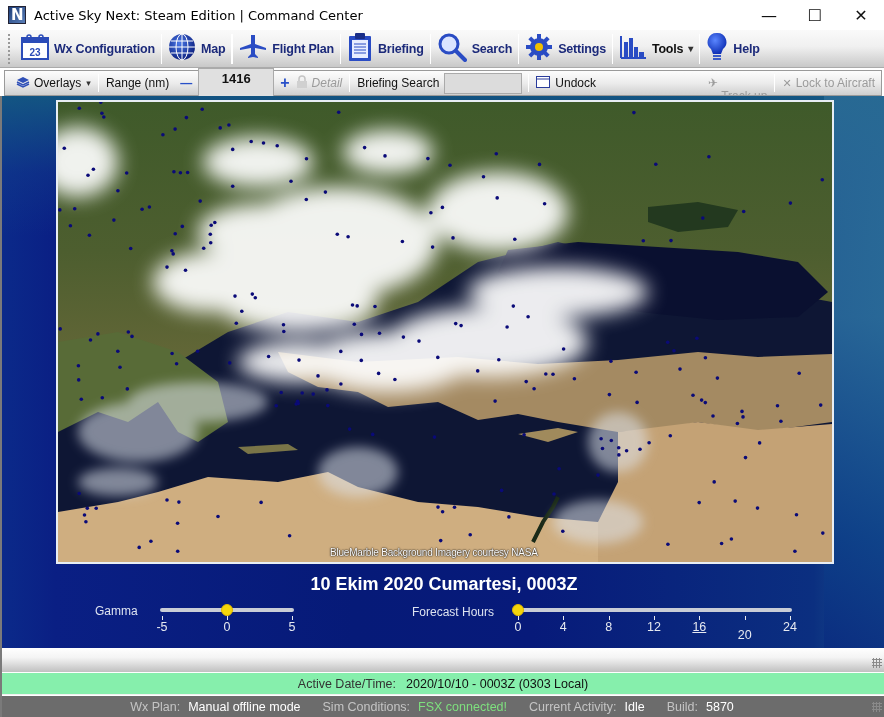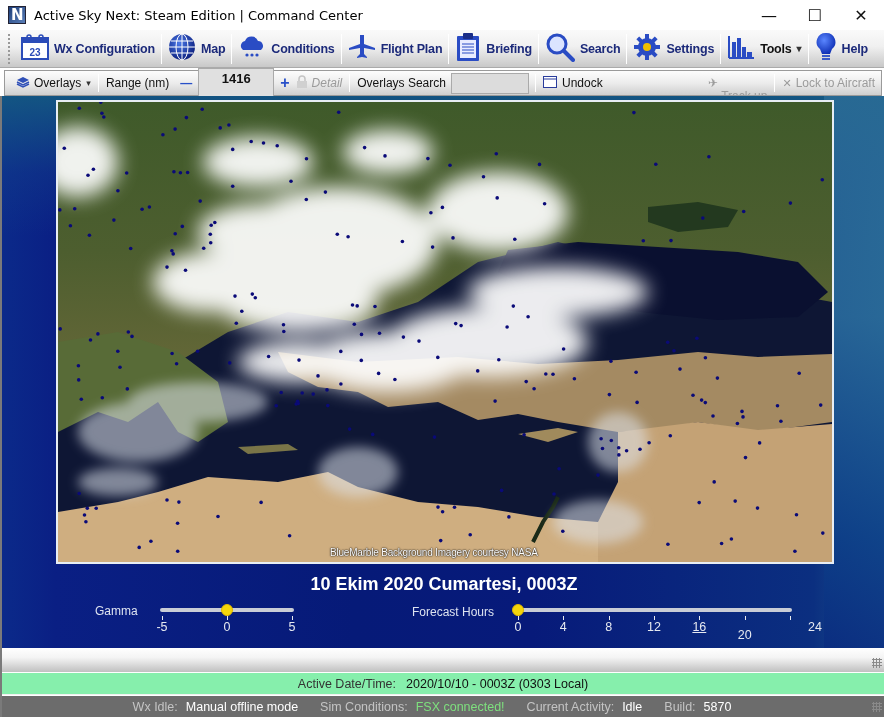--- a/index.html
+++ b/index.html
@@ -106,31 +106,20 @@
         <line x1="14" y1="1" x2="14" y2="27" stroke="#fff" stroke-width="1"></line>
         <line x1="1" y1="14" x2="27" y2="14" stroke="#fff" stroke-width="1"></line>
         <line x1="3" y1="8" x2="25" y2="8" stroke="#fff" stroke-width="1"></line>
         <line x1="3" y1="20" x2="25" y2="20" stroke="#fff" stroke-width="1"></line>
       </svg>
     </span>
     <span class="lbl">Map</span>
   </div>
   <div class="tb-sep"></div>
 
-  <div class="tb-btn">
-    <span class="ic">
-      <svg width="28" height="28" viewBox="0 0 28 28">
-        <path d="M5 17 a5 5 0 0 1 2 -9 a7 7 0 0 1 13 0 a5 5 0 0 1 3 9 z" fill="#2a4cc4"></path>
-        <circle cx="9" cy="22" r="1.6" fill="#2a4cc4"></circle>
-          <circle cx="14" cy="22" r="1.6" fill="#2a4cc4"></circle>
-          <circle cx="19" cy="22" r="1.6" fill="#2a4cc4"></circle>
-      </svg>
-    </span>
-    <span class="lbl">Conditions</span>
-  </div>
   <div class="tb-sep"></div>
 
   <div class="tb-btn">
     <span class="ic">
       <svg width="28" height="28" viewBox="0 0 28 28">
         <path d="M14 2 l2 0 l0 9 l11 4 l0 2 l-11 -2 l0 6 l3 3 l0 1 l-5 -1 l-5 1 l0 -1 l3 -3 l0 -6 l-11 2 l0 -2 l11 -4 l0 -9 z" fill="#2a4cc4"></path>
       </svg>
     </span>
     <span class="lbl">Flight Plan</span>
   </div>
@@ -238,21 +227,21 @@
   <div class="t2-item t2-disabled" style="padding-left:0;">
     <span>
       <svg width="12" height="14" viewBox="0 0 12 14">
           <path d="M3 6 V4 a3 3 0 0 1 6 0 V6" fill="none" stroke="#c4c4c4" stroke-width="1.5"></path>
           <rect x="1" y="6" width="10" height="7" fill="#d0d0d0"></rect>
         </svg>
     </span>
     <span style="margin-left:4px;font-style:italic;">Detail</span>
   </div>
   <div class="t2-sep"></div>
-  <div class="t2-item">Overlays Search</div>
+  <div class="t2-item">Briefing Search</div>
   <div class="station-input"></div>
   <div class="t2-sep" style="margin-left:6px;"></div>
   <div class="t2-item">
     <span>
       <svg width="14" height="12" viewBox="0 0 14 12">
           <rect x="0.5" y="0.5" width="13" height="11" fill="#fff" stroke="#2a3c9c"></rect>
           <line x1="0.5" y1="3" x2="13.5" y2="3" stroke="#2a3c9c"></line>
         </svg>
     </span>
     <span style="margin-left:5px;">Undock</span>
@@ -573,37 +562,37 @@
         <div class="tick-label" style="left: 546.333px; top: 524px;">4</div>
         <div class="tick" style="left: 606.667px; top: 520px;"></div>
         <div class="tick-label" style="left: 591.667px; top: 524px;">8</div>
         <div class="tick" style="left: 652px; top: 520px;"></div>
         <div class="tick-label" style="left: 637px; top: 524px;">12</div>
         <div class="tick" style="left: 697.333px; top: 520px;"></div>
         <div class="tick-label" style="left: 682.333px; top: 524px; text-decoration: underline;">16</div>
         <div class="tick" style="left: 742.667px; top: 520px;"></div>
         <div class="tick-label" style="left: 727.667px; top: 532px;">20</div>
         <div class="tick" style="left: 788px; top: 520px;"></div>
-        <div class="tick-label" style="left: 773px; top: 524px; margin-left: 25px;">24</div>
+        <div class="tick-label" style="left: 773px; top: 524px;">24</div>
       </div>
     <div class="slider-thumb" id="forecast-thumb" style="top: 508px; left: 510px;"></div>
   </div>
 </div>
 
 <div class="blank-bar">
   <div class="grip-dots" style="top:10px;"></div>
 </div>
 
 <div class="active-bar">
   <span class="k">Active Date/Time:</span>
   <span>2020/10/10 - 0003Z (0303 Local)</span>
 </div>
 
 <div class="status-bar">
-  <span class="k">Wx Idle:</span>
+  <span class="k">Wx Plan:</span>
   <span class="v">Manual offline mode</span>
   <span class="k">Sim Conditions:</span>
   <span class="v ok">FSX connected!</span>
   <span class="k">Current Activity:</span>
   <span class="v">Idle</span>
   <span class="k">Build:</span>
   <span class="v">5870</span>
   <div class="grip-dots" style="top:6px;"></div>
 </div>
 

